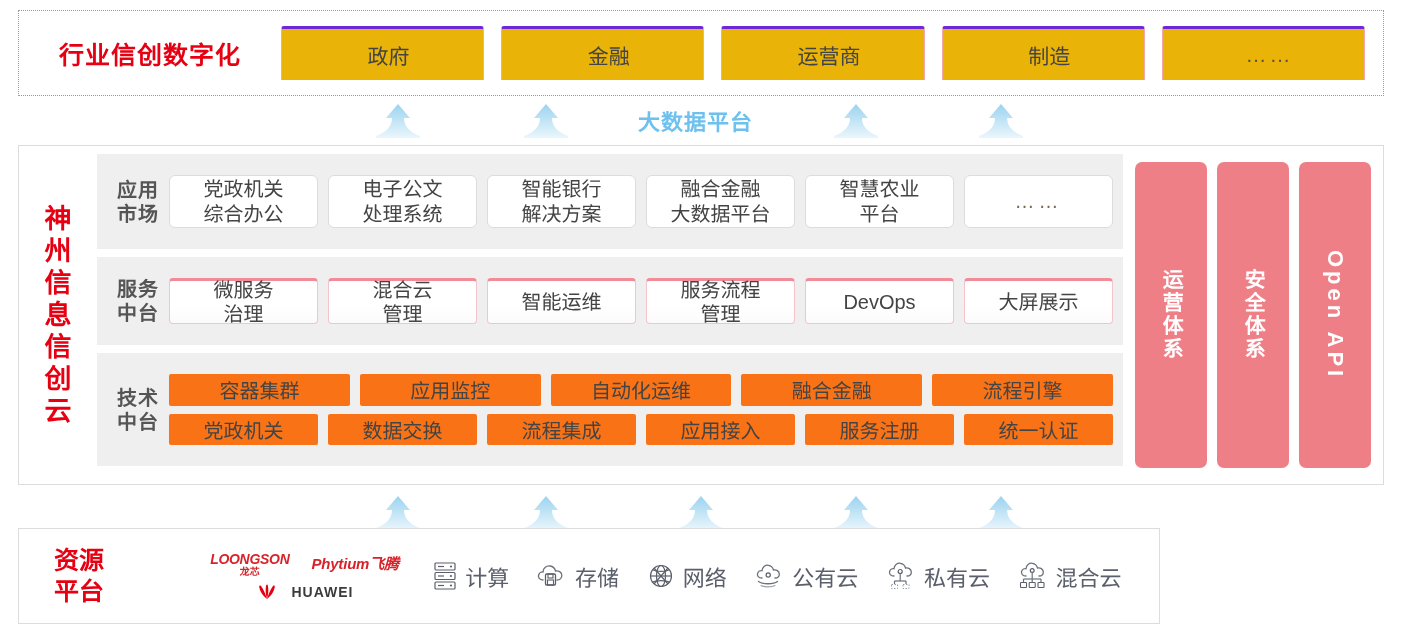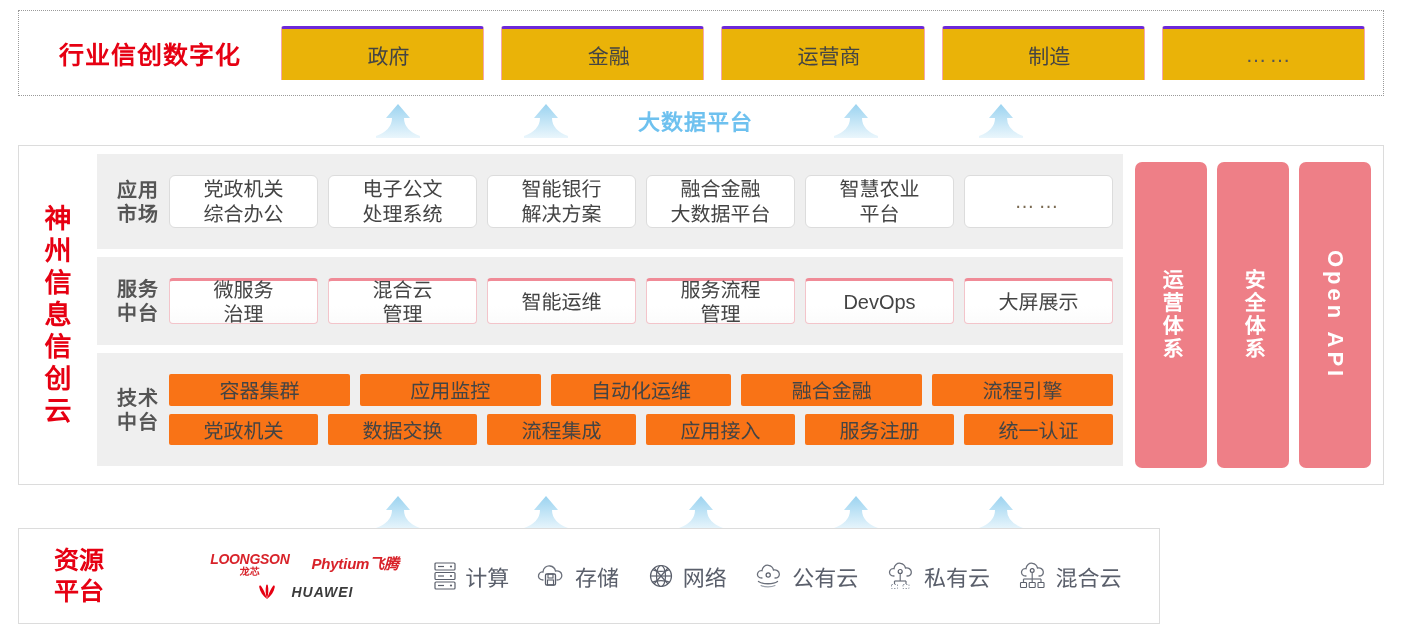--- a/index.html
+++ b/index.html
@@ -272,21 +272,21 @@
   .vendor-row{display:flex;gap:22px;margin-left:39px;}
   .logo-loongson{
     display:flex;flex-direction:column;align-items:center;line-height:1;
   }
   .logo-loongson .ls-en{
     color:#D8232A;font-size:14px;font-weight:bold;
     font-style:italic;letter-spacing:-0.3px;
   }
   .logo-loongson .ls-cn{color:#D8232A;font-size:10px;font-weight:bold;margin-top:1px;}
   .logo-phytium{color:#D8232A;font-size:15px;font-weight:bold;font-style:italic;letter-spacing:-0.2px;}
-  .logo-huawei{display:flex;align-items:center;gap:14px;font-style:italic;}
+  .logo-huawei{display:flex;align-items:center;gap:14px;}
   .logo-huawei .hw-text{color:#3b3b3b;font-size:14px;font-weight:bold;letter-spacing:1px;}
 
   .res-items{
     flex:1;
     display:flex;
     align-items:center;
     justify-content:space-around;
     padding-right:24px;
   }
   .res-item{

